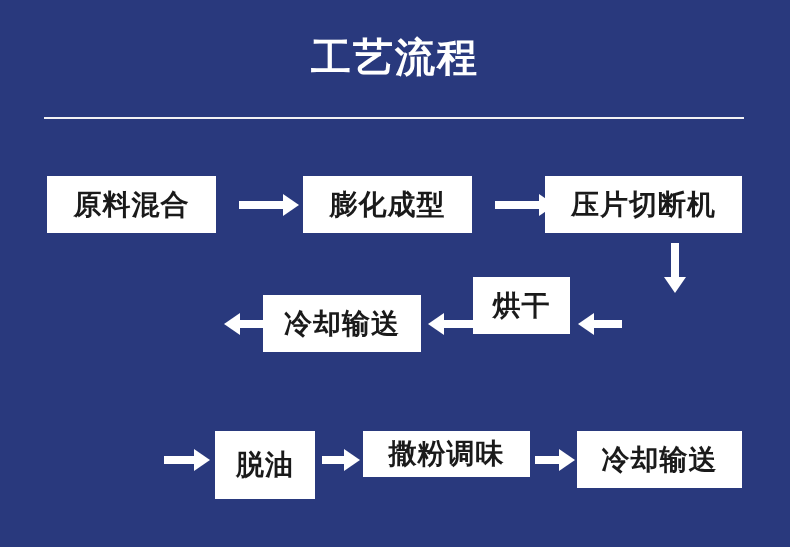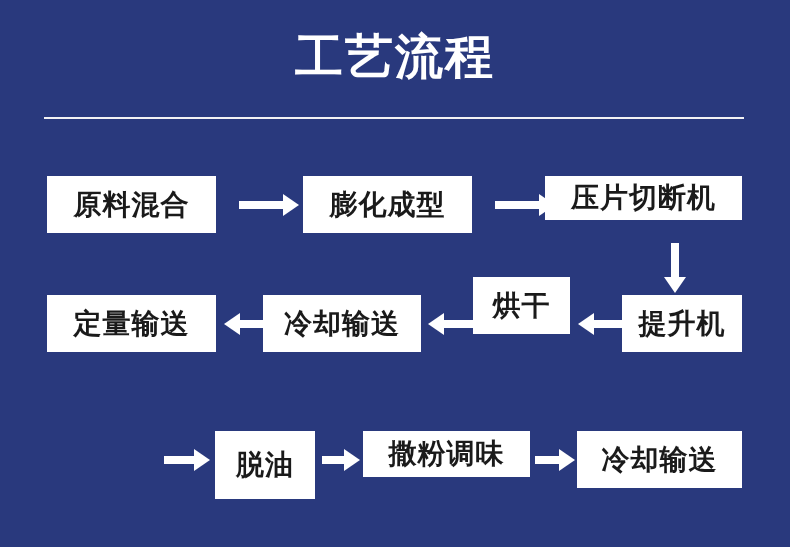--- a/index.html
+++ b/index.html
@@ -21,21 +21,21 @@
   }
 
   
   .title {
     position: absolute;
     left: 0;
     top: 28px;
     width: 790px;
     text-align: center;
     color: #ffffff;
-    font-size: 48px;
+    font-size: 40px;
     font-weight: bold;
     letter-spacing: 2px;
     line-height: 58px;
     white-space: nowrap;
   }
   .divider {
     position: absolute;
     left: 44px;
     top: 117px;
     width: 700px;
@@ -128,49 +128,47 @@
     <span class="head"></span>
   </div>
 
   <div class="box" style="left:303px; top:176px; width:169px; height:57px;">膨化成型</div>
 
   <div class="arrow-h right" style="left:495px; top:194px; width:60px;">
     <span class="shaft"></span>
     <span class="head"></span>
   </div>
 
-  <div class="box" style="left:545px; top:176px; width:197px; height:44px;">压片切断机</div>
+  <div class="box" style="left:545px; top:176px; width:197px; height:57px;">压片切断机</div>
 
   <div class="arrow-v" style="left:664px; top:243px; height:50px;">
     <span class="shaft"></span>
     <span class="head"></span>
   </div>
 
-  <div class="box" style="left:47px; top:295px; width:169px; height:57px;">定量输送</div>
 
   <div class="arrow-h left" style="left:224px; top:313px; width:52px;">
     <span class="shaft"></span>
     <span class="head"></span>
   </div>
 
   <div class="box" style="left:263px; top:295px; width:158px; height:57px;">冷却输送</div>
 
   <div class="arrow-h left" style="left:428px; top:313px; width:46px;">
     <span class="shaft"></span>
     <span class="head"></span>
   </div>
 
   <div class="box" style="left:473px; top:277px; width:97px; height:57px;">烘干</div>
 
   <div class="arrow-h left" style="left:578px; top:313px; width:44px;">
     <span class="shaft"></span>
     <span class="head"></span>
   </div>
 
-  <div class="box" style="left:622px; top:295px; width:120px; height:57px;">提升机</div>
 
 
   <div class="arrow-h right" style="left:164px; top:449px; width:46px;">
     <span class="shaft"></span>
     <span class="head"></span>
   </div>
 
   <div class="box" style="left:215px; top:431px; width:100px; height:68px;">脱油</div>
 
   <div class="arrow-h right" style="left:322px; top:449px; width:38px;">

